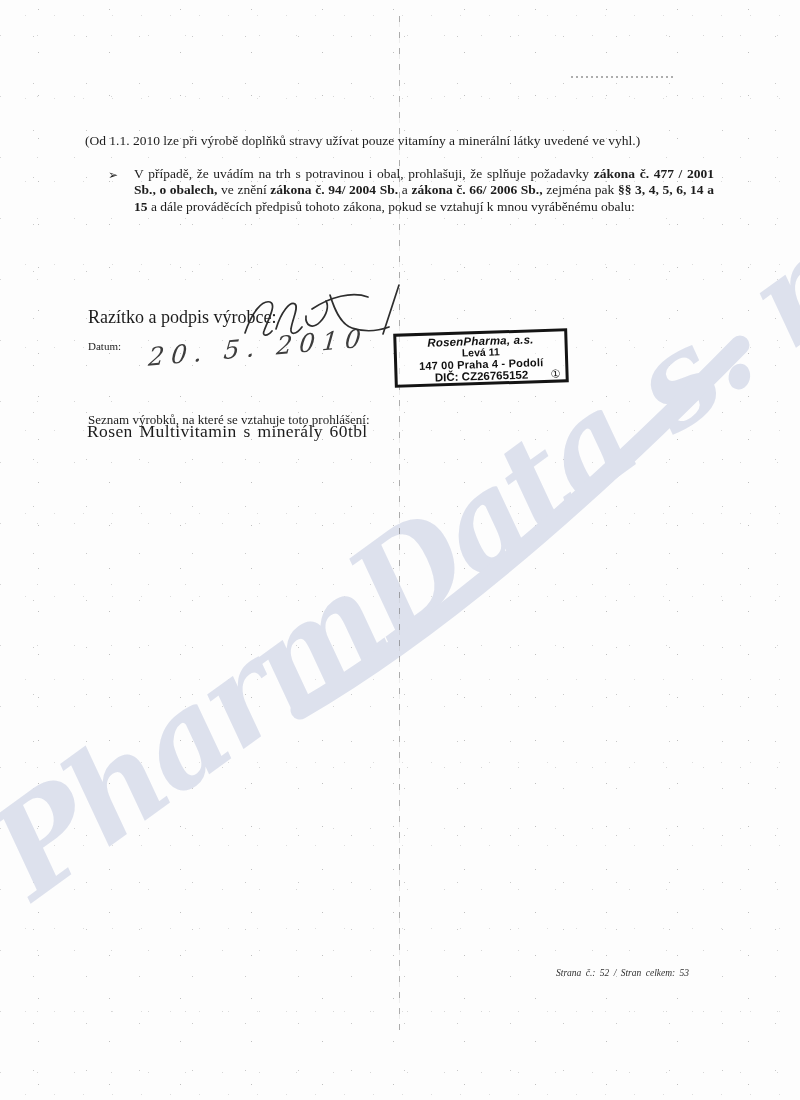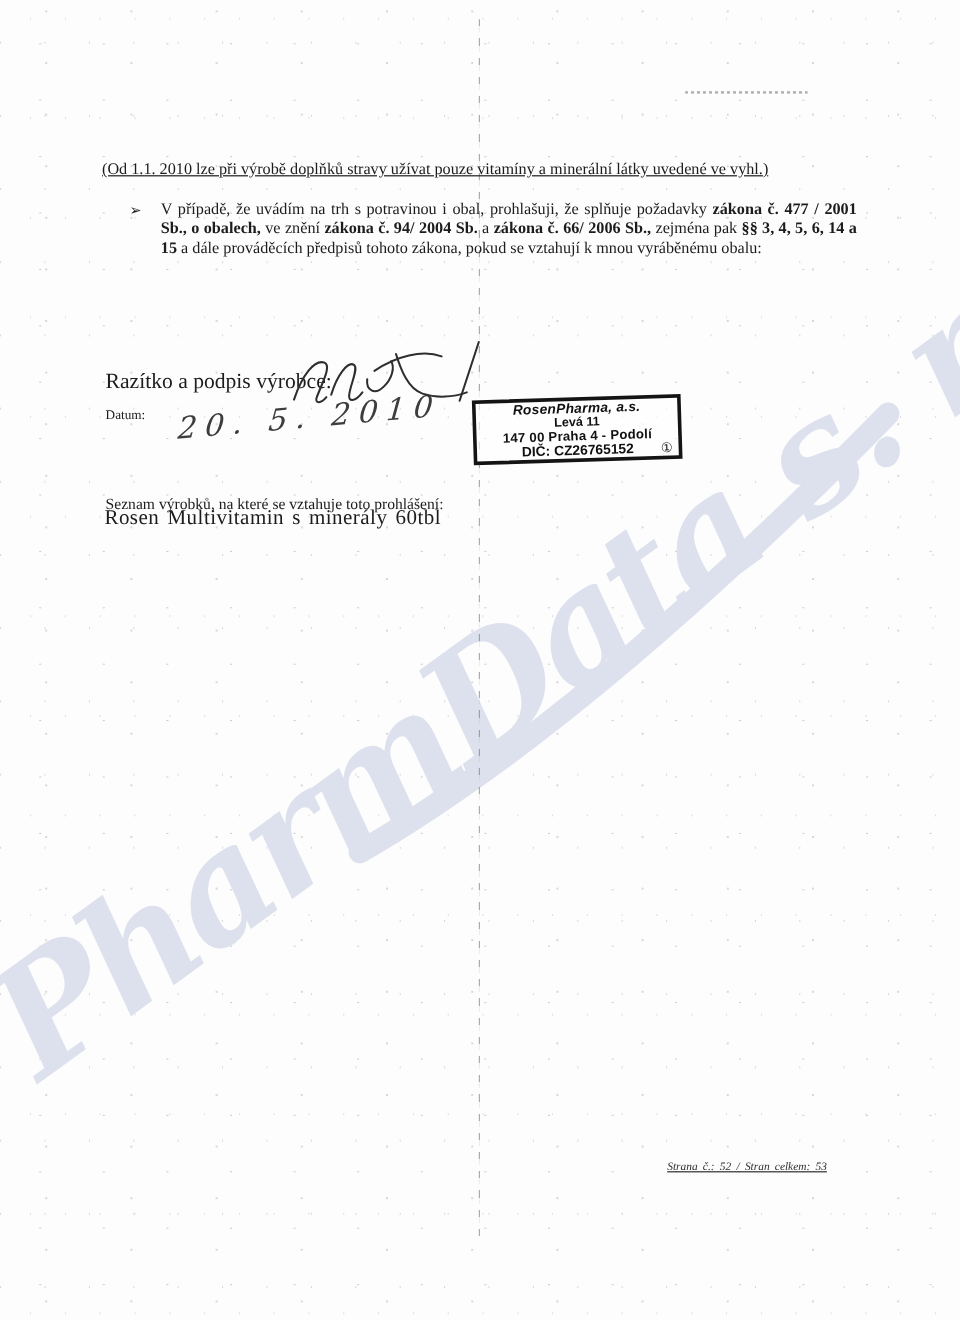--- a/index.html
+++ b/index.html
@@ -41,21 +41,21 @@
     background:repeating-linear-gradient(to right,
       rgba(95,95,95,.5) 0 2px, transparent 2px 5px);
   }
 
   
   .content{
     position:absolute; left:85px; top:132px; width:629px; z-index:2;
     font-size:13.5px; line-height:16.5px;
   }
   .intro-bold{margin:0; font-weight:bold; text-align:justify; letter-spacing:.1px;}
-  .intro-note{margin:1px 0 0;text-decoration:underline;}
+  .intro-note{margin:1px 0 0;}
   .bullet-row{display:flex; margin-top:16px;}
   .bullet-marker{width:26px; margin-left:23px; flex:none; font-size:12px; padding-top:1px;}
   .bullet-text{flex:1; text-align:justify; margin:0;}
   .b{font-weight:bold;}
 
   
   .stamp-label{position:absolute; left:88px; top:307px; font-size:18px; z-index:2;}
   .date-label{position:absolute; left:88px; top:340px; font-size:11px; z-index:2;}
   .date-value{
     position:absolute; left:148px; top:333px; z-index:2;
@@ -81,21 +81,21 @@
   
   .products-heading{position:absolute; left:88px; top:412px; font-size:13px; z-index:2;}
   .product-name{
     position:absolute; left:87px; top:421px; z-index:2;
     font-size:17.5px; font-weight:normal; letter-spacing:.4px; word-spacing:2px;
   }
 
   
   .page-footer{
     position:absolute; left:556px; top:968px; z-index:2;
-    font-size:9.5px; font-style:italic; color:#2e2e2e; word-spacing:2px;text-decoration:underline;
+    font-size:9.5px; font-style:italic; color:#2e2e2e; word-spacing:2px;
   }
 </style>
 </head>
 <body>
 
 <div class="watermark-text">PharmData s. r. o.</div>
 <svg class="watermark-svg" width="800" height="1100" viewBox="0 0 800 1100" aria-hidden="true">
   <path d="M 300 710 Q 490 600 740 345" fill="none" stroke="#dde1ed" stroke-width="19" stroke-linecap="round"></path>
 </svg>
 

